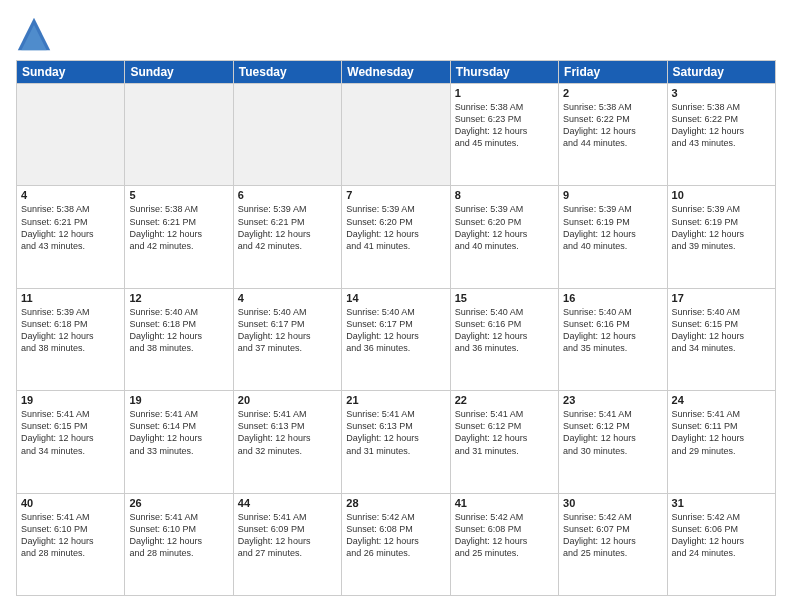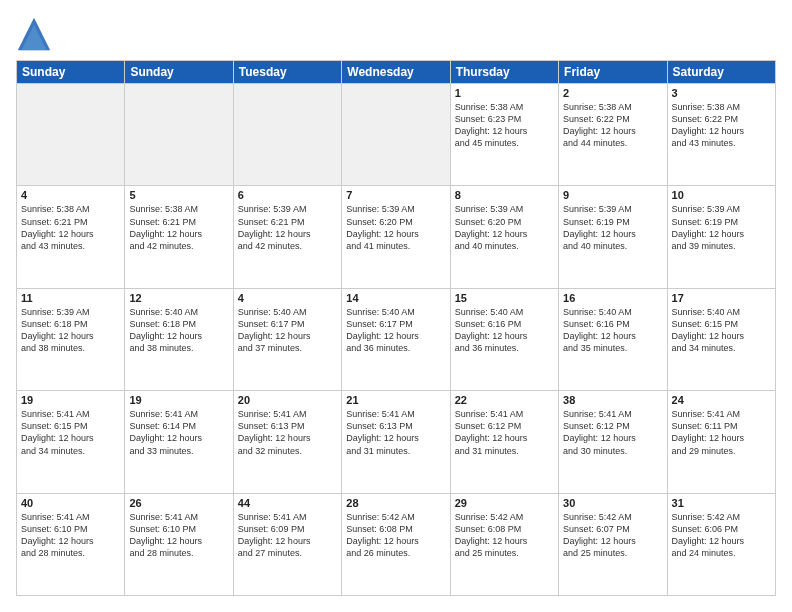--- a/index.html
+++ b/index.html
@@ -284,21 +284,21 @@
 and 31 minutes.</div>
           </td>
           <td>
             <div class="day-number">22</div>
             <div class="day-info" style="white-space: pre-line;">Sunrise: 5:41 AM
 Sunset: 6:12 PM
 Daylight: 12 hours
 and 31 minutes.</div>
           </td>
           <td>
-            <div class="day-number">38</div>
+            <div class="day-number">23</div>
             <div class="day-info" style="white-space: pre-line;">Sunrise: 5:41 AM
 Sunset: 6:12 PM
 Daylight: 12 hours
 and 30 minutes.</div>
           </td>
           <td>
             <div class="day-number">24</div>
             <div class="day-info" style="white-space: pre-line;">Sunrise: 5:41 AM
 Sunset: 6:11 PM
 Daylight: 12 hours
@@ -328,21 +328,21 @@
 and 27 minutes.</div>
           </td>
           <td>
             <div class="day-number">28</div>
             <div class="day-info" style="white-space: pre-line;">Sunrise: 5:42 AM
 Sunset: 6:08 PM
 Daylight: 12 hours
 and 26 minutes.</div>
           </td>
           <td>
-            <div class="day-number">29</div>
+            <div class="day-number">41</div>
             <div class="day-info" style="white-space: pre-line;">Sunrise: 5:42 AM
 Sunset: 6:08 PM
 Daylight: 12 hours
 and 25 minutes.</div>
           </td>
           <td>
             <div class="day-number">30</div>
             <div class="day-info" style="white-space: pre-line;">Sunrise: 5:42 AM
 Sunset: 6:07 PM
 Daylight: 12 hours

